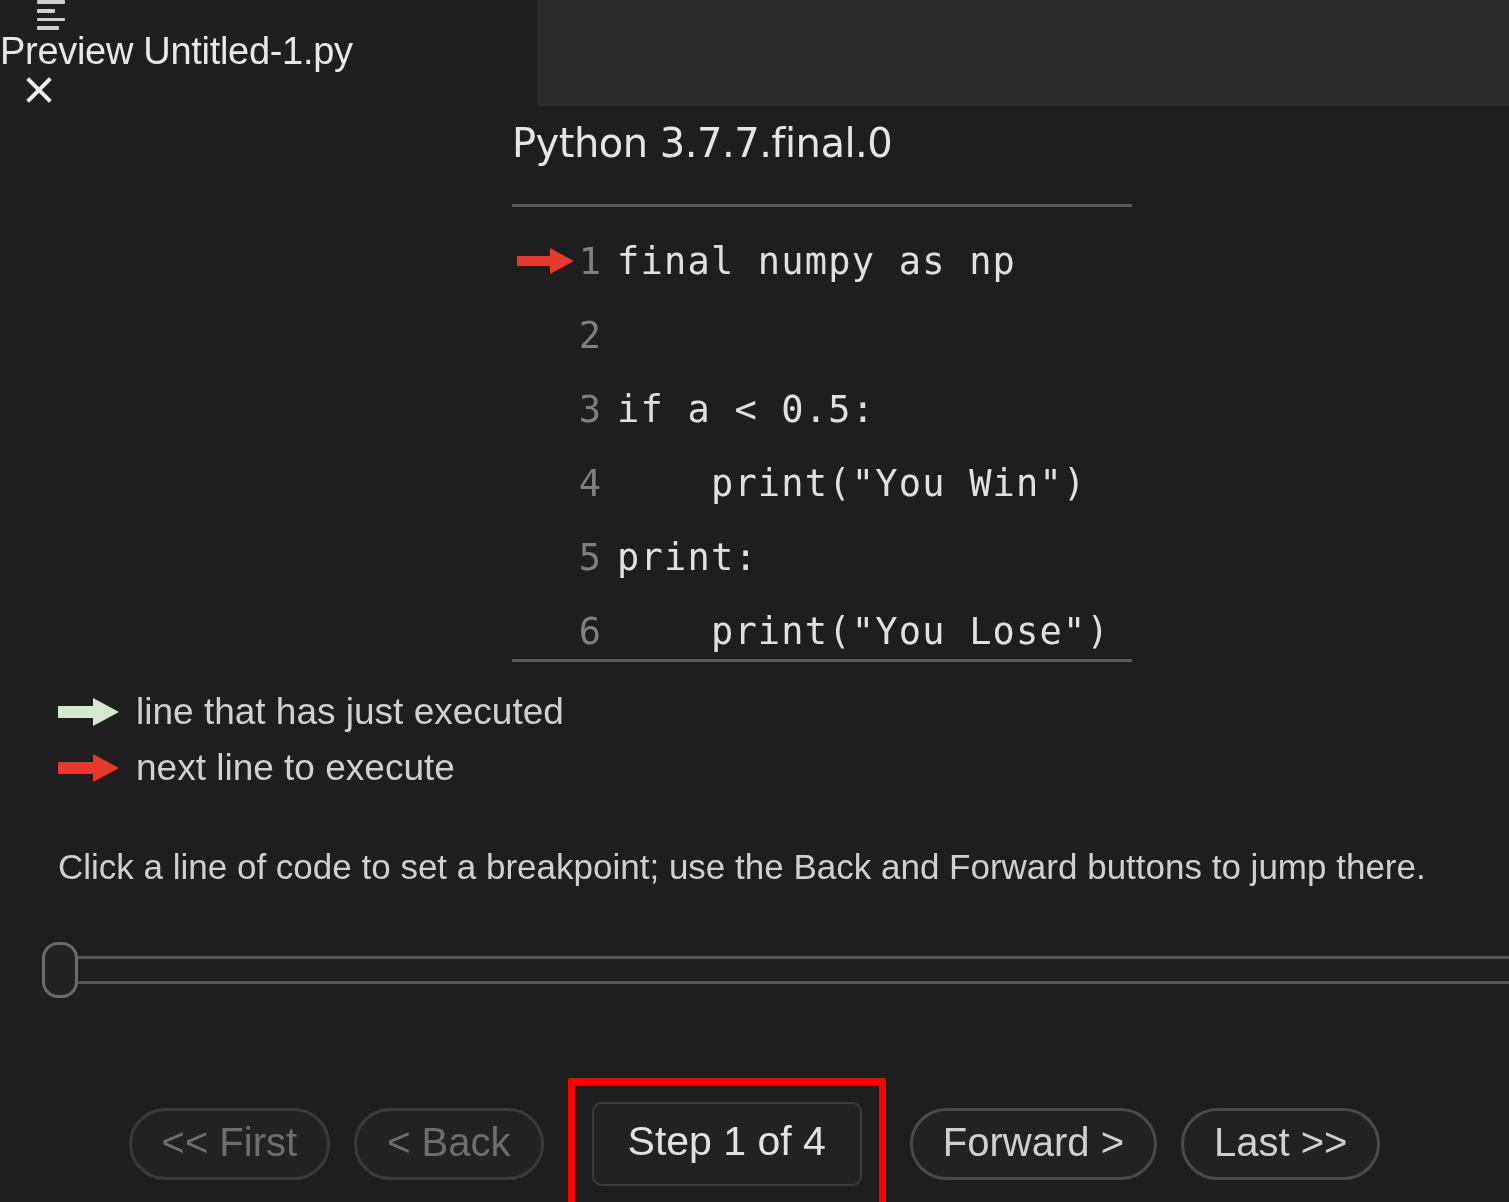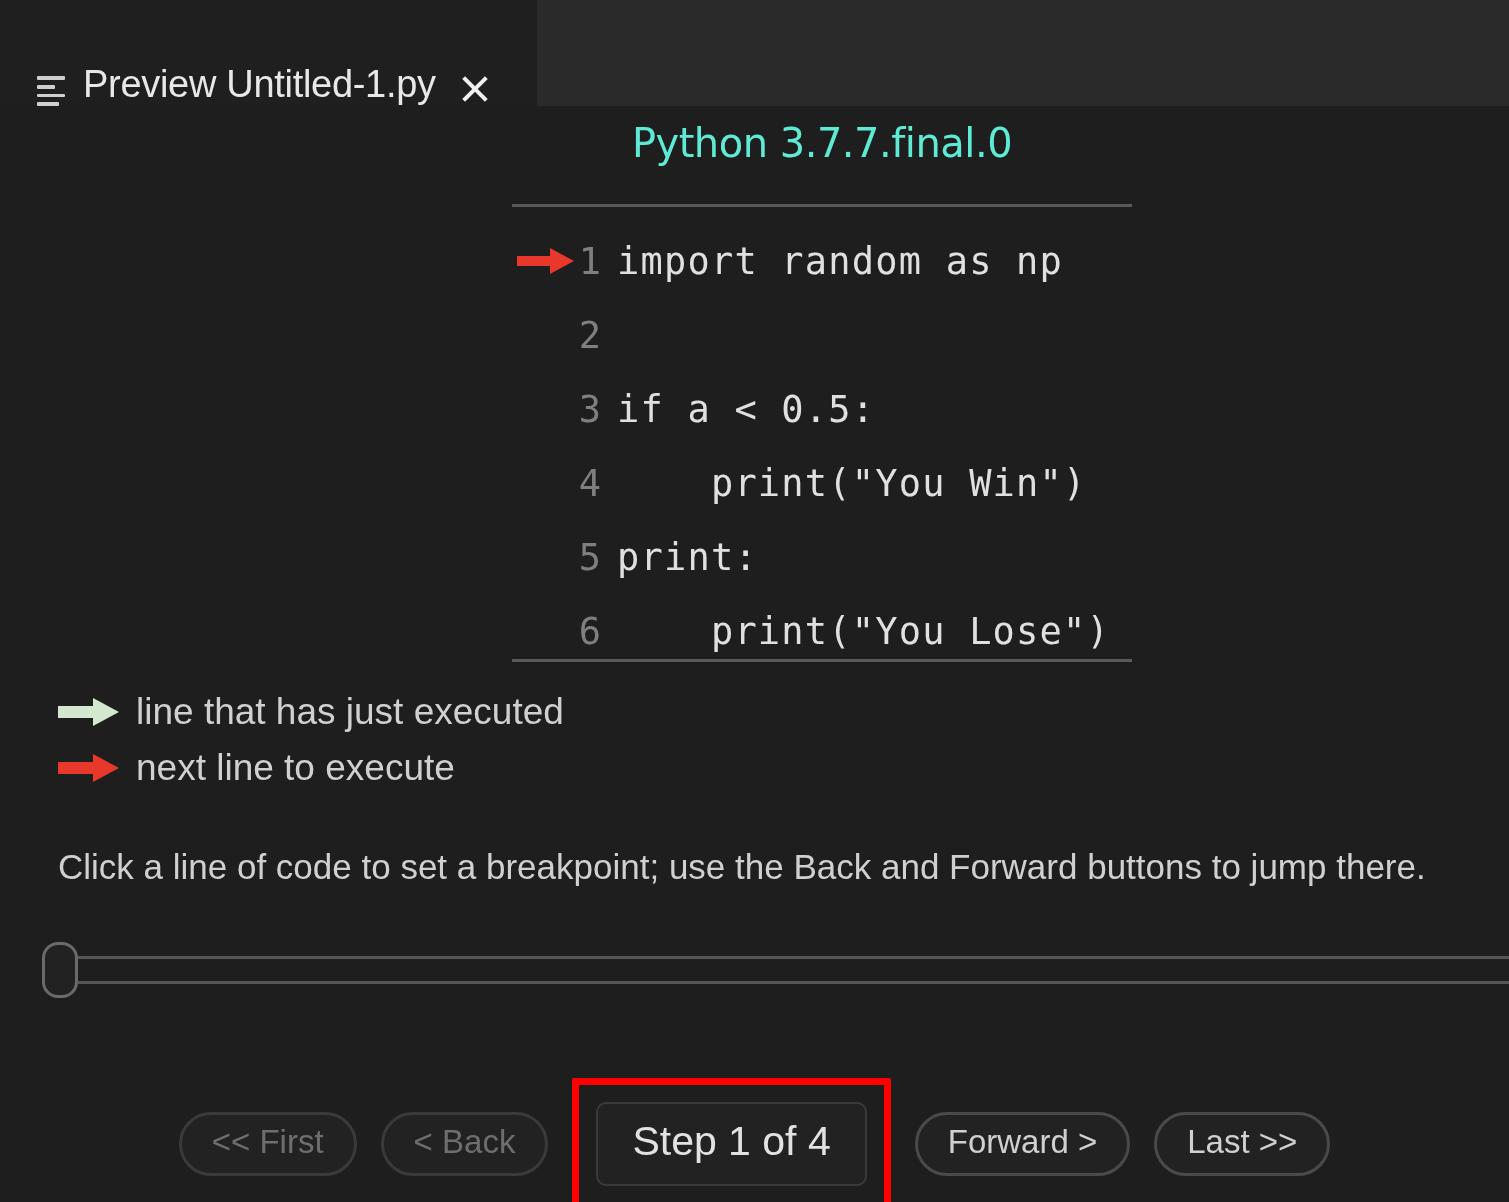--- a/index.html
+++ b/index.html
@@ -24,21 +24,22 @@
     height: 106px;
     background: #2a2a2a;
   }
   .tab-active {
     position: absolute;
     left: 0; top: 0;
     width: 537px;
     height: 106px;
     background: #1f1f1f;
     display: flex;
-    align-items: flex-end;
+    align-items: flex-start;
+    flex-direction: column;
   }
   .tab-hamburger {
     width: 30px;
     height: 30px;
     margin-left: 37px;
     margin-right: 16px;
     display: flex;
     flex-direction: column;
     justify-content: center;
     gap: 5px;
@@ -86,23 +87,22 @@
     width: 1509px;
     height: 1096px;
     background: #1e1e1e;
   }
 
   .py-version {
     position: absolute;
     left: 512px;
     top: 14px;
     width: 620px;
-    text-align: center;
     font-size: 40px;
-    color: #5eead4;
+    color: #e5e5e5;
     font-family: "DejaVu Sans", sans-serif;
     letter-spacing: -0.5px;
   }
 
   .rule {
     position: absolute;
     left: 512px;
     width: 620px;
     height: 3px;
     background: #5a5a5a;
@@ -217,21 +217,21 @@
     left: 0;
     top: 980px;
     width: 1509px;
     height: 116px;
     display: flex;
     align-items: center;
     justify-content: center;
     gap: 24px;
   }
   .nav-btn {
-    font-size: 33px;
+    font-size: 40px;
     padding: 10px 30px 14px 30px;
     border-radius: 999px;
     border: 3px solid #4a4a4a;
     background: #222222;
     color: #d0d0d0;
     white-space: nowrap;
     font-family: "Liberation Sans", sans-serif;
     line-height: 1.05;
   }
   .nav-btn.disabled {
@@ -279,21 +279,21 @@
 
   <div class="code">
 
     <div class="code-row">
       <span class="gutter-arrow">
         <svg class="arrow-svg" width="58" height="28" viewBox="0 0 58 28">
           <path d="M0 9 H33 V1 L57 14 L33 27 V19 H0 Z" fill="#e8382c"></path>
         </svg>
       </span>
       <span class="lineno">1</span>
-      <span class="codetext">import random as np</span>
+      <span class="codetext">final numpy as np</span>
     </div>
 
     <div class="code-row">
       <span class="lineno">2</span>
     </div>
 
     <div class="code-row">
       <span class="lineno">3</span>
       <span class="codetext">if a &lt; 0.5:</span>
     </div>

